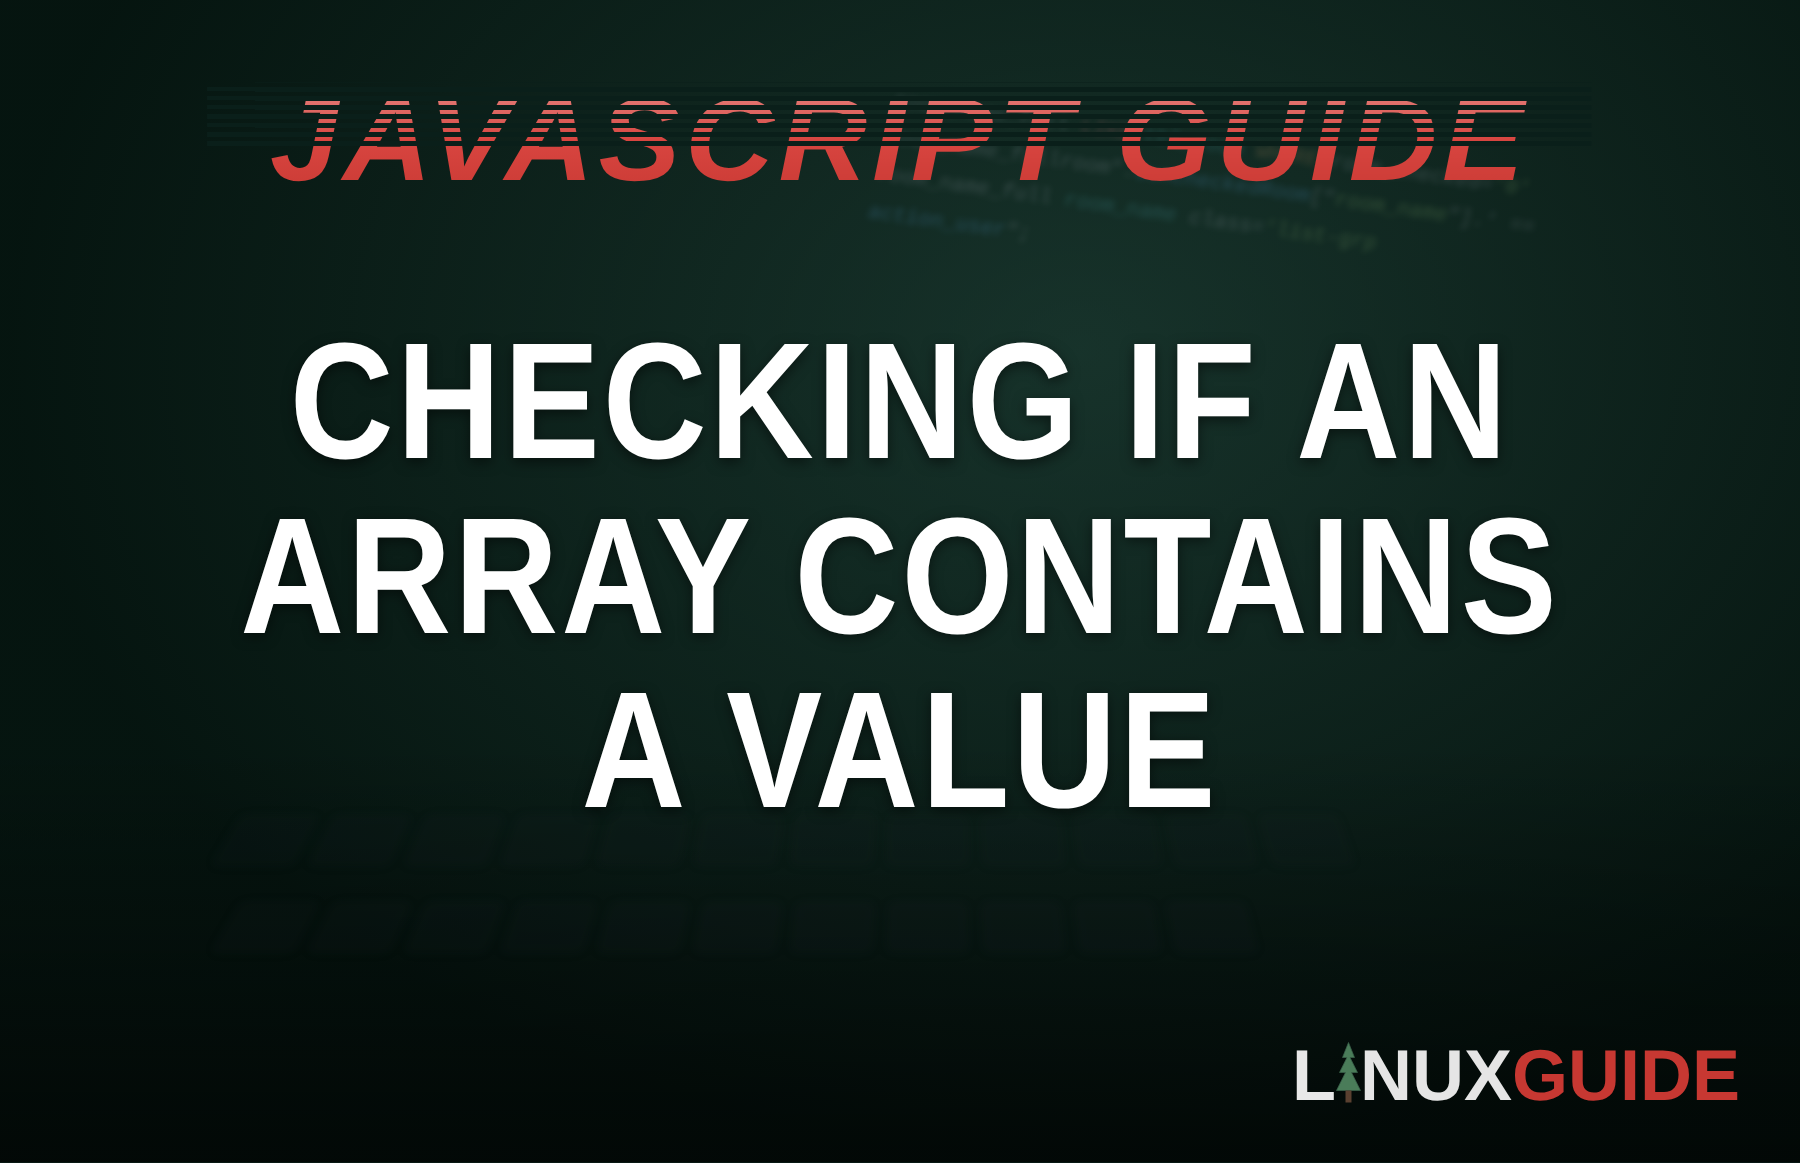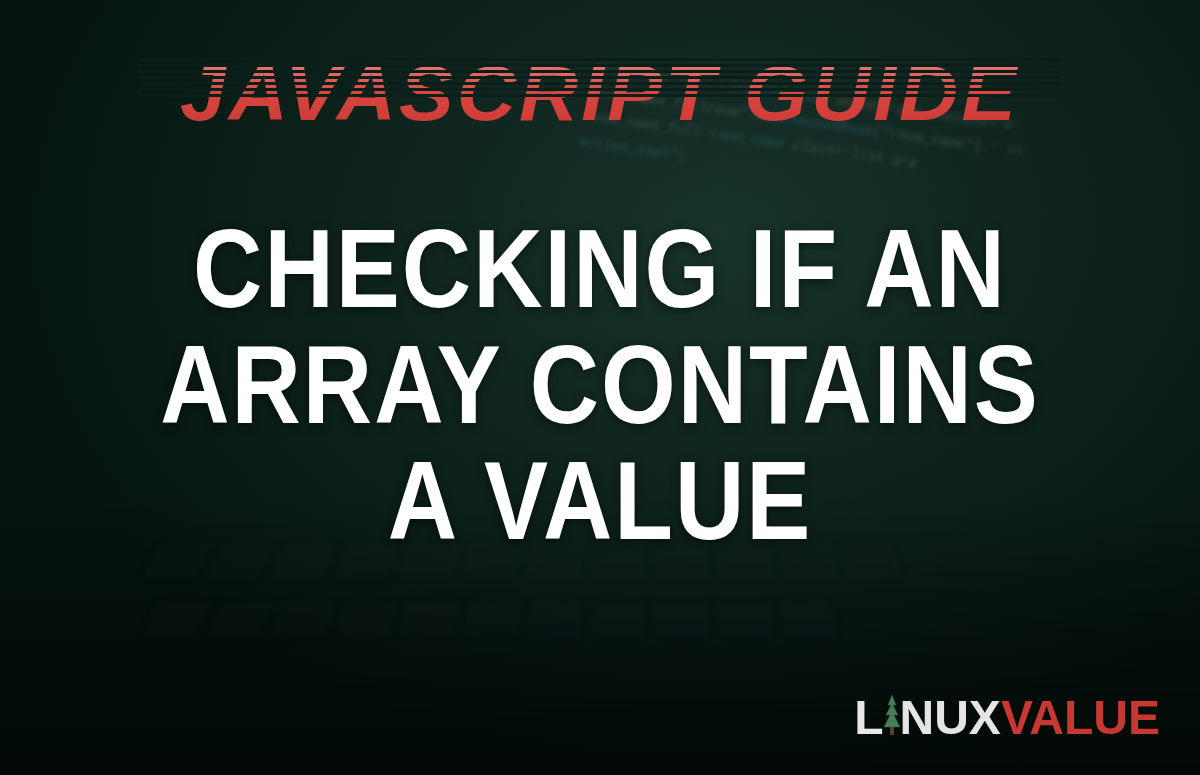--- a/index.html
+++ b/index.html
@@ -247,14 +247,14 @@
 
 <div class="logo">
   <span class="logo-l">L</span>
   <span class="logo-tree">
     <svg width="24" height="48" viewBox="0 0 24 48">
       <path d="M12 2 L16 12 L13 12 L18 22 L14 22 L20 34 L4 34 L10 22 L6 22 L11 12 L8 12 Z" fill="#4a7c59" stroke="#3a6049" stroke-width="0.5"></path>
       <rect x="10" y="34" width="4" height="8" fill="#5a4030"></rect>
     </svg>
   </span>
   <span class="logo-nux">NUX</span>
-  <span class="logo-screw">VALUE</span>
+  <span class="logo-screw">GUIDE</span>
 </div>
 
 </body></html>

